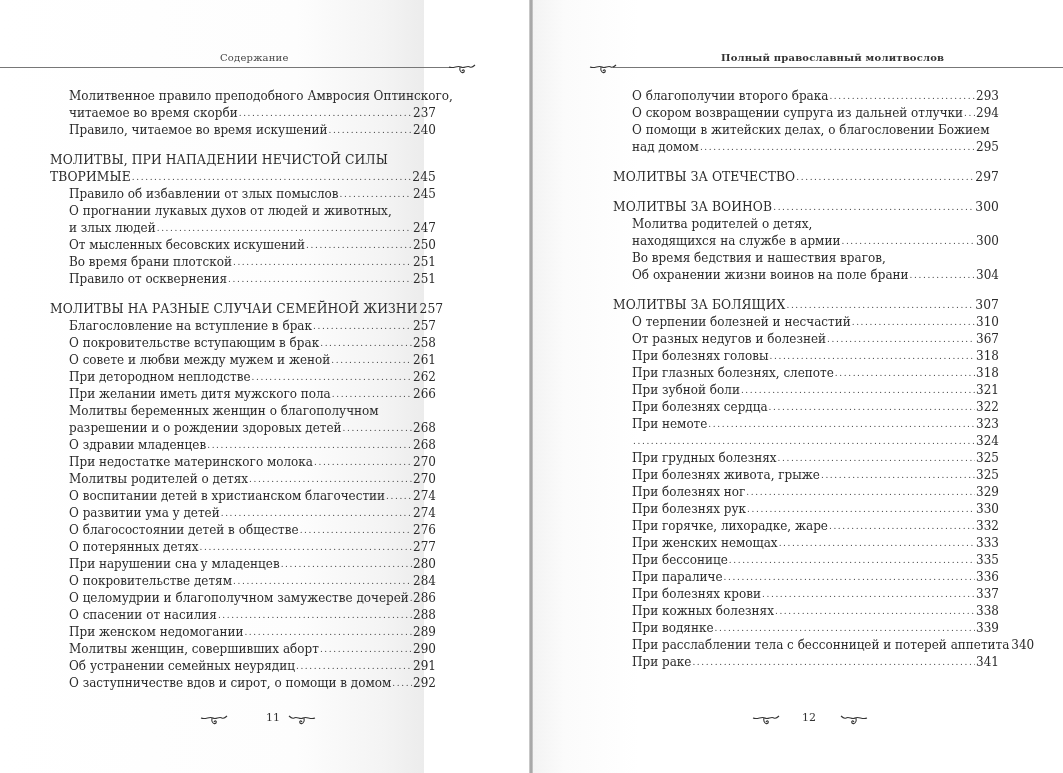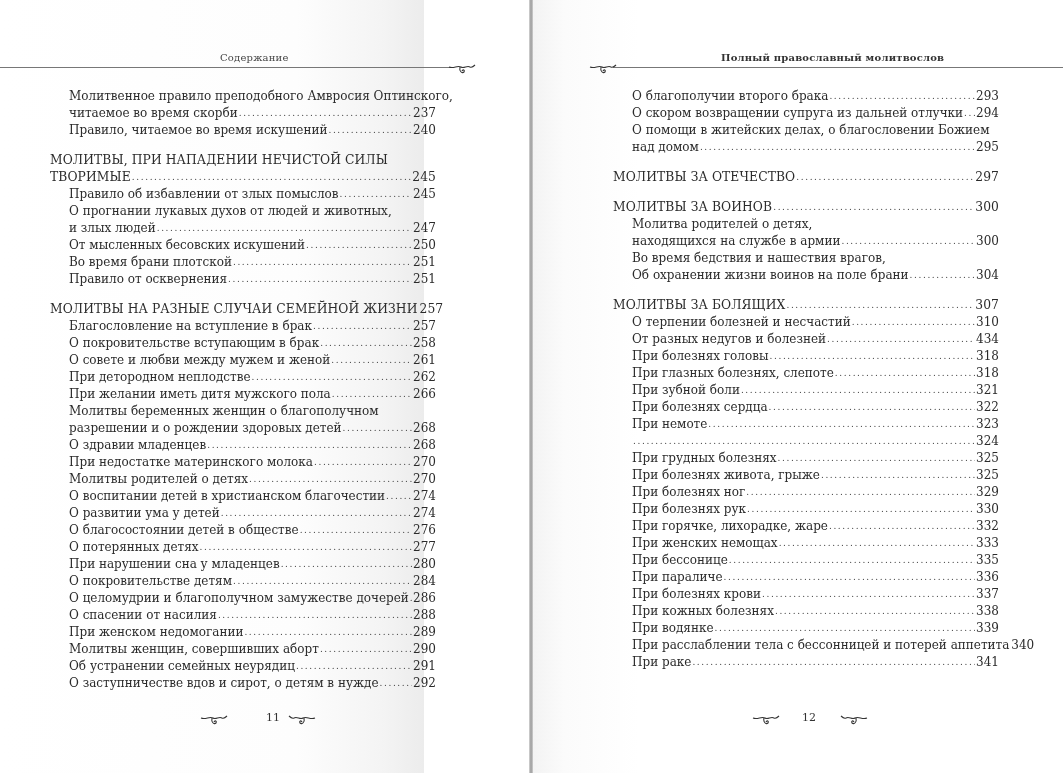--- a/index.html
+++ b/index.html
@@ -283,21 +283,21 @@
       </div>
       <div class="entry sub">
         <div class="line">
           <span class="txt">Об устранении семейных неурядиц</span>
           <span class="dots"></span>
           <span class="pg">291</span>
         </div>
       </div>
       <div class="entry sub">
         <div class="line">
-          <span class="txt">О заступничестве вдов и сирот, о детям в нужде</span>
+          <span class="txt">О заступничестве вдов и сирот, о помощи в домом</span>
           <span class="dots"></span>
           <span class="pg">292</span>
         </div>
       </div>
     </div>
   <svg class="flourish foot-l" viewBox="0 0 28 14">
       <path d="M1 5 C6 7 9 3 13 5 C16 7 19 3 22 5 C24 6 26 4 27 3 M12 5 C11 9 14 12 16 10 C17 8 15 7 14 9" fill="none" stroke="#333" stroke-width="1.1"></path>
     </svg>
   <div class="folio">11</div>
   <svg class="flourish foot-r" viewBox="0 0 28 14">
@@ -379,21 +379,21 @@
         <div class="line">
           <span class="txt">О терпении болезней и несчастий</span>
           <span class="dots"></span>
           <span class="pg">310</span>
         </div>
       </div>
       <div class="entry sub">
         <div class="line">
           <span class="txt">От разных недугов и болезней</span>
           <span class="dots"></span>
-          <span class="pg">434</span>
+          <span class="pg">367</span>
         </div>
       </div>
       <div class="entry sub">
         <div class="line">
           <span class="txt">При болезнях головы</span>
           <span class="dots"></span>
           <span class="pg">318</span>
         </div>
       </div>
       <div class="entry sub">

